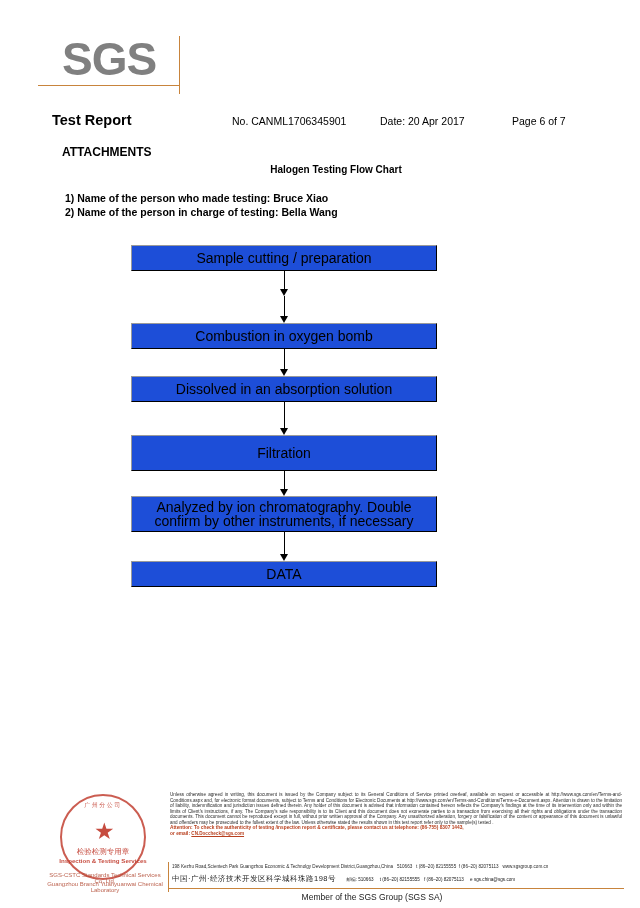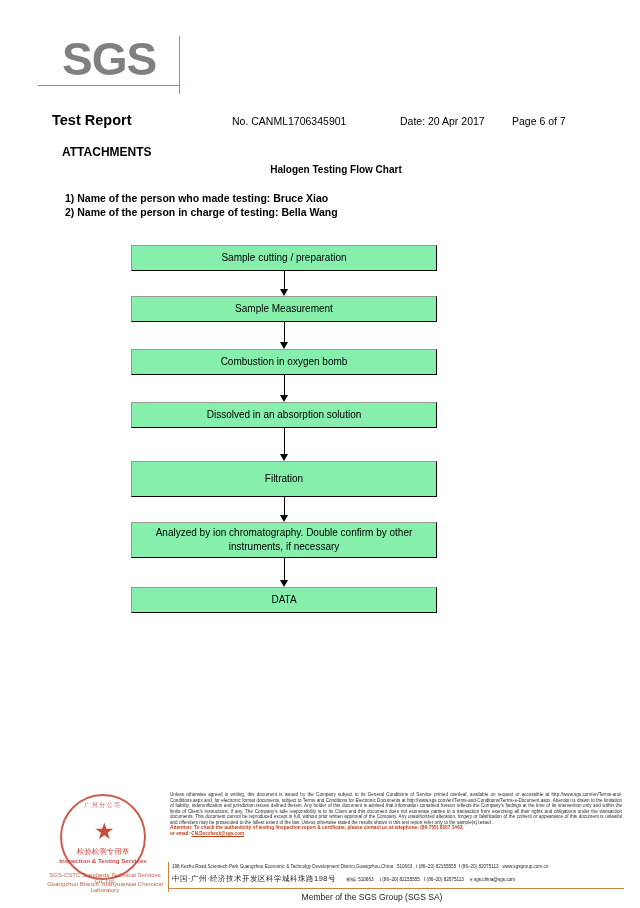--- a/index.html
+++ b/index.html
@@ -57,21 +57,21 @@
     font-size: 14.5px;
     font-weight: bold;
   }
   .hdr-no {
     position: absolute;
     left: 232px; top: 3px;
     font-size: 10.5px;
   }
   .hdr-date {
     position: absolute;
-    left: 400px; top: 3px;
+    left: 380px; top: 3px;
     font-size: 10.5px;
   }
   .hdr-page {
     position: absolute;
     left: 512px; top: 3px;
     font-size: 10.5px;
   }
   .attachments {
     position: absolute;
     left: 62px; top: 145px;
@@ -103,22 +103,22 @@
     position: absolute;
     left: 131px; top: 245px;
     width: 306px;
   }
   .flow-box {
     width: 306px;
     box-sizing: border-box;
     border: 1px solid #000;
     border-top-color: #9a9a9a;
     border-left-color: #9a9a9a;
-    background: #86efac;
-    font-size: 10px;
+    background: #1d4ed8;
+    font-size: 14px;
     text-align: center;
     display: flex;
     align-items: center;
     justify-content: center;
     padding: 3px 6px;
     line-height: 14px;
   }
   .flow-box.h1 { height: 26px; }
   .flow-box.h2 { height: 36px; }
   .connector {
@@ -309,23 +309,20 @@
   <div class="flow-box h1">
     <span>Sample cutting / preparation</span>
   </div>
   <div class="connector">
     <div class="arrow" style="height:25px">
       <div class="stem" style="height:18px"></div>
         <div class="head"></div>
     </div>
   </div>
 
-  <div class="flow-box h1">
-    <span>Sample Measurement</span>
-  </div>
   <div class="connector">
     <div class="arrow" style="height:27px">
       <div class="stem" style="height:20px"></div>
         <div class="head"></div>
     </div>
   </div>
 
   <div class="flow-box h1">
     <span>Combustion in oxygen bomb</span>
   </div>

